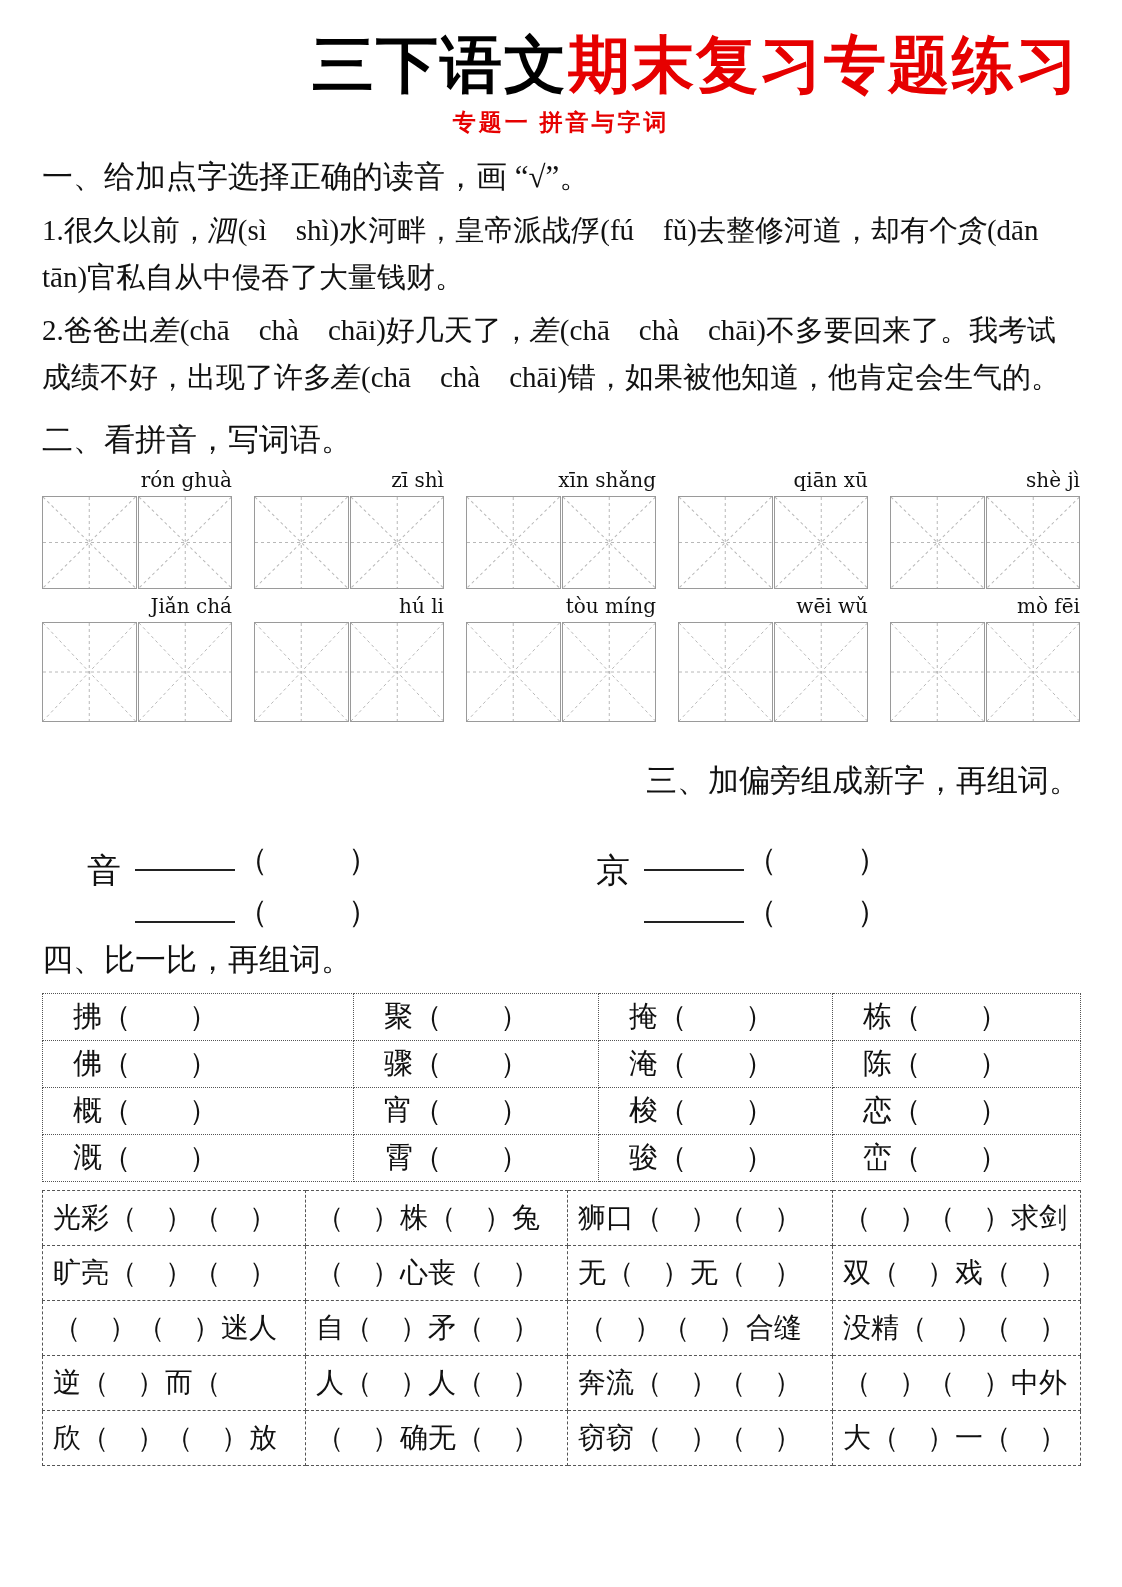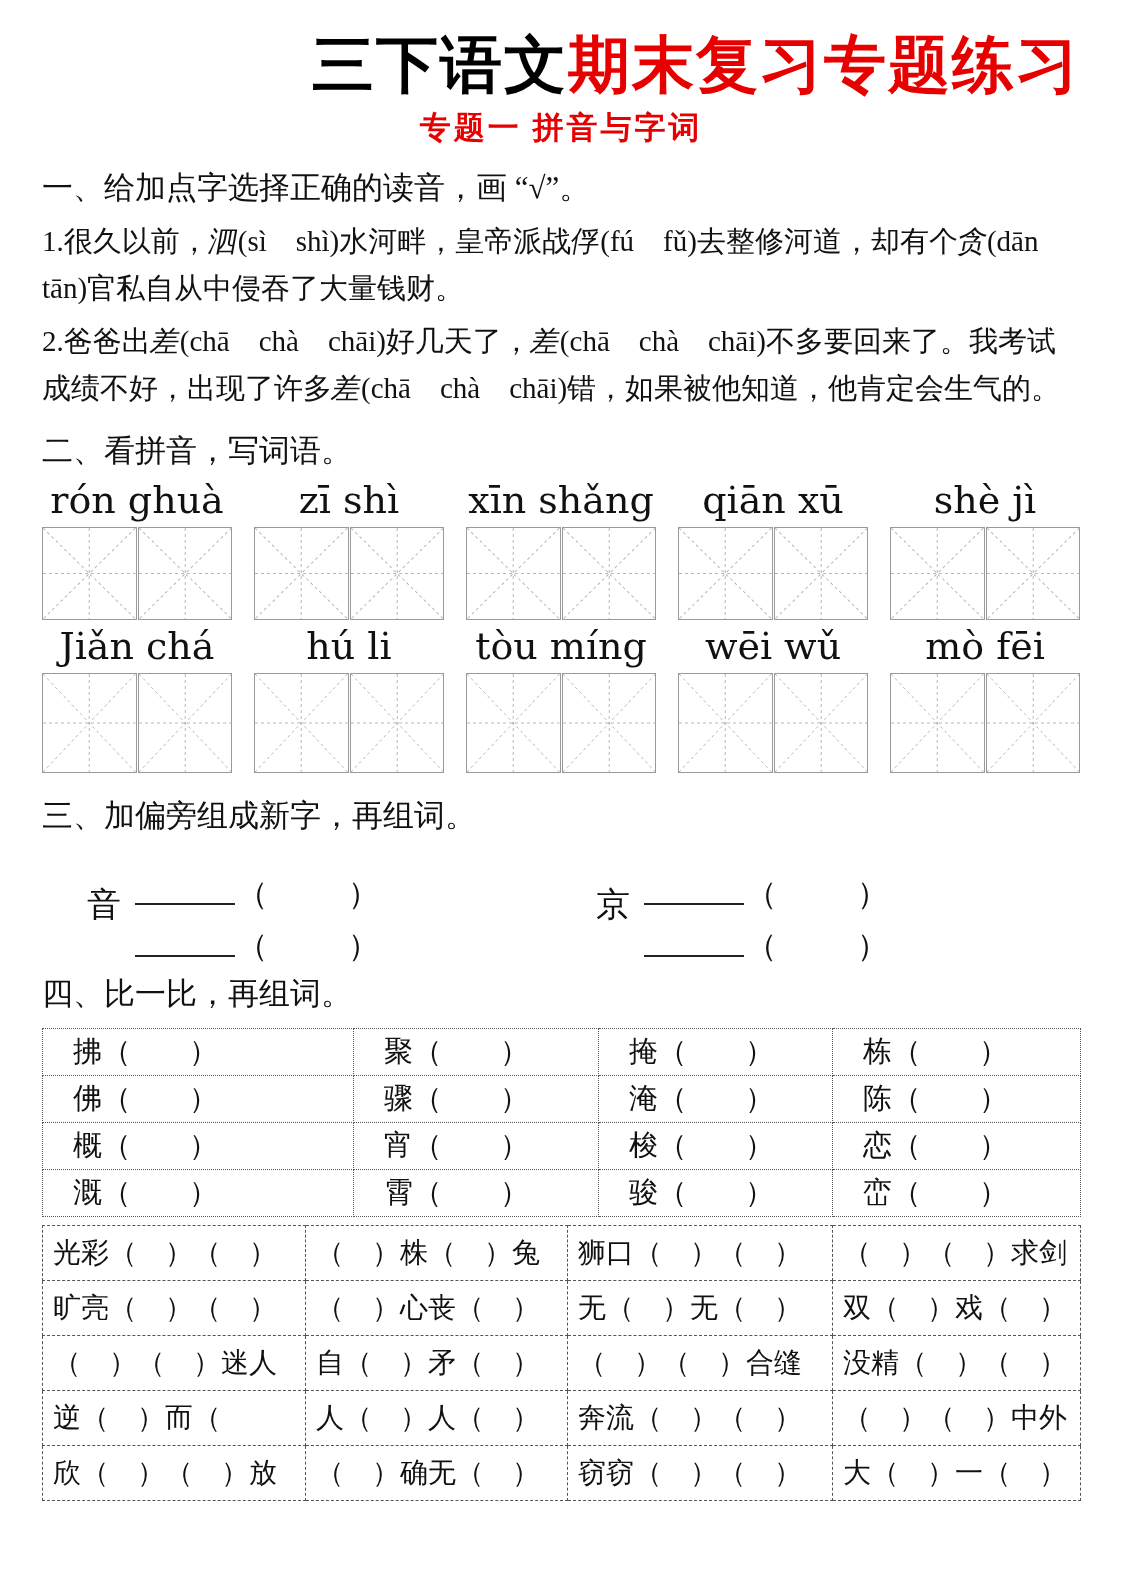--- a/index.html
+++ b/index.html
@@ -10,32 +10,32 @@
   }
   .content{margin:0 42px;}
   
   .title{
     text-align:right;padding-top:30px;font-weight:bold;
     font-size:62px;line-height:1.15;letter-spacing:2px;white-space:nowrap;
   }
   .title .t-black{color:#000;}
   .title .t-red{color:#e60000;}
   .subtitle{
-    text-align:center;font-size:31px;font-weight:bold;color:#e60000;
+    text-align:center;font-size:23px;font-weight:bold;color:#e60000;
     margin-top:6px;letter-spacing:3px;
   }
   
   .sec-heading{font-size:31px;margin-top:16px;line-height:1.5;}
   .para{font-size:29px;line-height:1.62;margin:6px 0;white-space:pre-wrap;}
   .em-char{display:inline-block;transform:skewX(-10deg);}
   
   .py-row{display:flex;justify-content:space-between;margin-top:6px;}
   .py-group{width:190px;}
   .py-label{
-    text-align:center;font-size:38px;line-height:1.1;margin-bottom:5px;
+    text-align:right;font-size:20px;line-height:1.1;margin-bottom:5px;
     font-family:"DejaVu Serif","Liberation Serif",serif;white-space:nowrap;
   }
   .box-pair{display:flex;}
   .mi-box{
     width:50%;border:1px solid #9a9a9a;box-sizing:border-box;position:relative;
     background:#fff;
   }
   .row-h1 .mi-box{height:93px;}
   .row-h2 .mi-box{height:100px;}
   .mi-box + .mi-box{border-left:1px solid #9a9a9a;margin-left:1px;}
@@ -288,21 +288,21 @@
               <line x1="0" y1="0" x2="100" y2="100"></line>
               <line x1="100" y1="0" x2="0" y2="100"></line>
               <line x1="50" y1="0" x2="50" y2="100"></line>
               <line x1="0" y1="50" x2="100" y2="50"></line>
             </svg>
           </div>
         </div>
       </div>
     </div>
 
-  <div class="sec-heading" style="margin-top:20px;">三、加偏旁组成新字，再组词。</div>
+  <div class="sec-heading" style="margin-top:36px;text-align:right;">三、加偏旁组成新字，再组词。</div>
   <div class="s3-wrap" id="s3-items">
       <div class="s3-item">
         <span class="s3-base">音</span>
         <div class="s3-lines">
           <div class="s3-line">
             <span class="blank"></span>
             <span class="s3-paren">（　　）</span>
           </div>
           <div class="s3-line">
             <span class="blank"></span>

